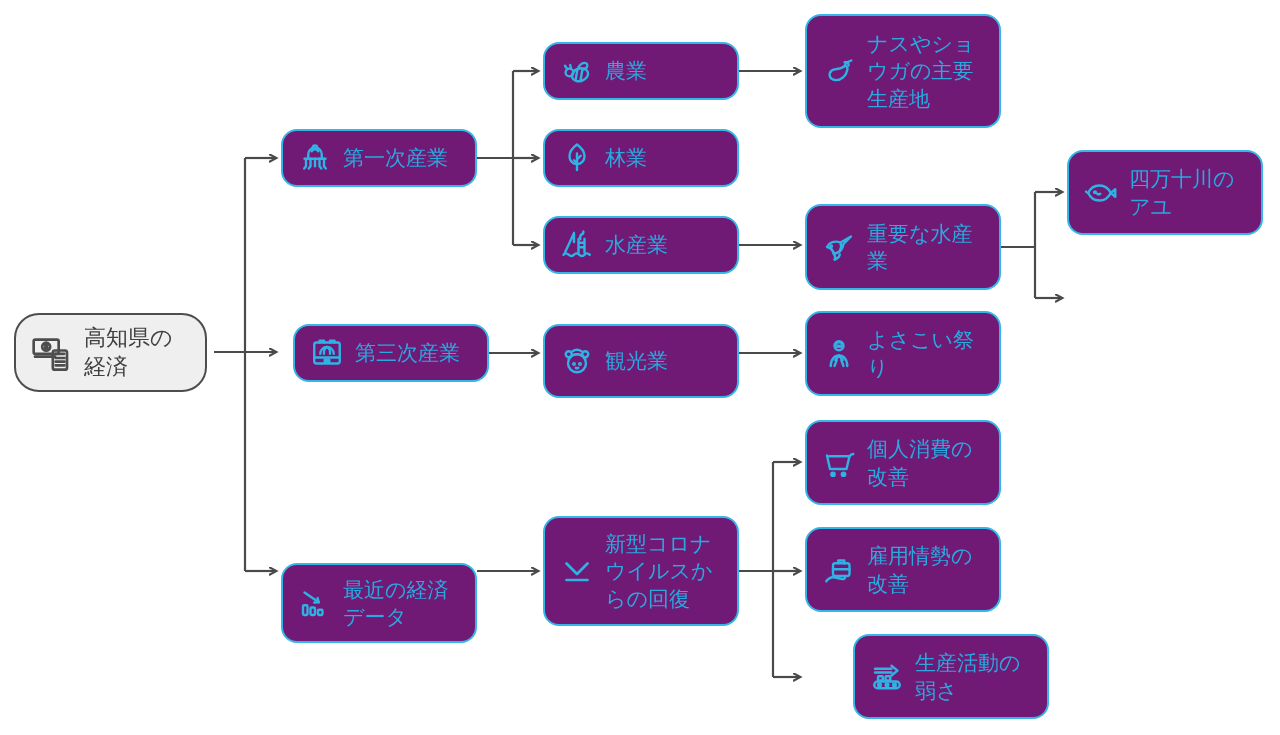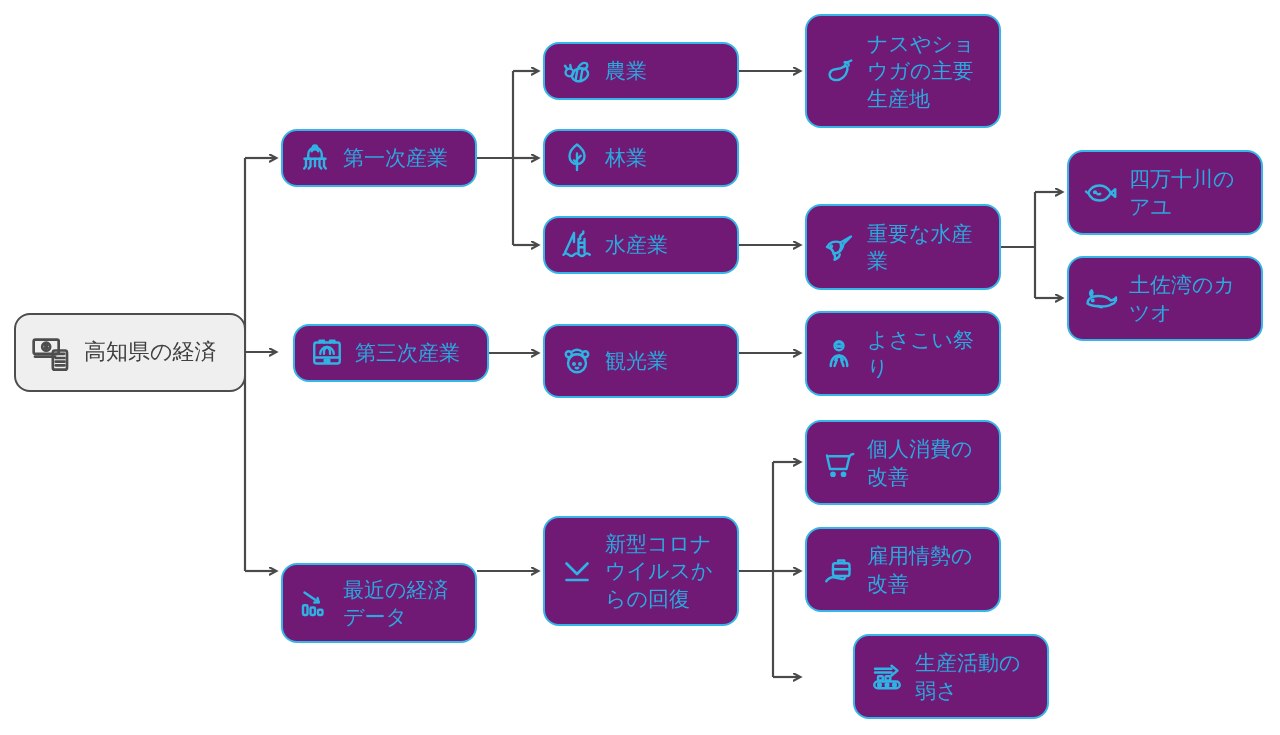--- a/index.html
+++ b/index.html
@@ -24,21 +24,21 @@
 
   .node.root{
     border-color:#4d4d4d;
     background:#efefef;
     color:#404040;
     font-size:22px;
   }
   .node.root .icon{color:#4d4d4d;}
 
   
-  #n-root{left:14px;top:313px;width:232px;height:79px;}
+  #n-root{left:14px;top:313px;width:193px;height:79px;border-radius:25px;}
   #n-primary{left:281px;top:129px;width:196px;height:58px;}
   #n-agriculture{left:543px;top:42px;width:196px;height:58px;}
   #n-forestry{left:543px;top:129px;width:196px;height:58px;}
   #n-fishery{left:543px;top:216px;width:196px;height:58px;}
   #n-produce{left:805px;top:14px;width:196px;height:114px;}
   #n-impfishery{left:805px;top:204px;width:196px;height:86px;}
   #n-ayu{left:1067px;top:150px;width:196px;height:85px;}
   #n-katsuo{left:1067px;top:256px;width:196px;height:85px;}
   #n-tertiary{left:281px;top:324px;width:196px;height:58px;margin-left:12px;}
   #n-tourism{left:543px;top:324px;width:196px;height:74px;justify-content:flex-end;}
@@ -186,31 +186,20 @@
         <path d="M3.5 12 C5 8.5 8 7 11 7 c3.5 0 6 2 7.5 5 C17 15 14.5 17 11 17 C8 17 5 15.5 3.5 12 z"></path>
         <path d="M18.5 12 l3 -2.5 v5 z"></path>
         <circle cx="8" cy="11.5" r="0.6" fill="currentColor"></circle>
         <path d="M9.5 12.5 q1 0.8 2 0"></path>
         <path d="M3.5 12 q-1 0 -1.5 -1"></path>
       </svg>
     </span>
     <span class="label">四万十川のアユ</span>
   </div>
 
-  <div class="node" id="n-katsuo">
-    <span class="icon">
-      <svg width="36" height="36" viewBox="0 0 24 24" fill="none" stroke="currentColor" stroke-width="1.6" stroke-linecap="round" stroke-linejoin="round">
-        <path d="M3 15 q0.5 -5 7 -5 q6 0 8.5 3 q3 -0.5 3.5 -2 q0.5 3.5 -3 4.5 q-2 1.5 -6.5 1.5 q-6.5 0 -9.5 -2 z"></path>
-        <path d="M5.5 10 q-1.5 -2 0 -3.5 M5.5 10 q1.5 -2 0.2 -3.8"></path>
-        <circle cx="6.5" cy="13" r="0.55" fill="currentColor"></circle>
-        <path d="M10 16.5 q1 1 2.5 1"></path>
-      </svg>
-    </span>
-    <span class="label">土佐湾のカツオ</span>
-  </div>
 
   <div class="node" id="n-tertiary">
     <span class="icon">
       <svg width="36" height="36" viewBox="0 0 24 24" fill="none" stroke="currentColor" stroke-width="1.6" stroke-linecap="round" stroke-linejoin="round">
         <rect x="3.5" y="5" width="17" height="14" rx="1.5"></rect>
         <path d="M3.5 15 h17"></path>
         <path d="M7 5 v-1.2 h3 V5 M14 5 v-1.2 h3 V5"></path>
         <path d="M7.5 12.5 a4.5 4.5 0 0 1 9 0"></path>
         <path d="M12 8 q-2.5 1.5 -2 4.5 M12 8 q2.5 1.5 2 4.5"></path>
         <path d="M10.5 16.5 h3 v1.5 h-3 z"></path>

